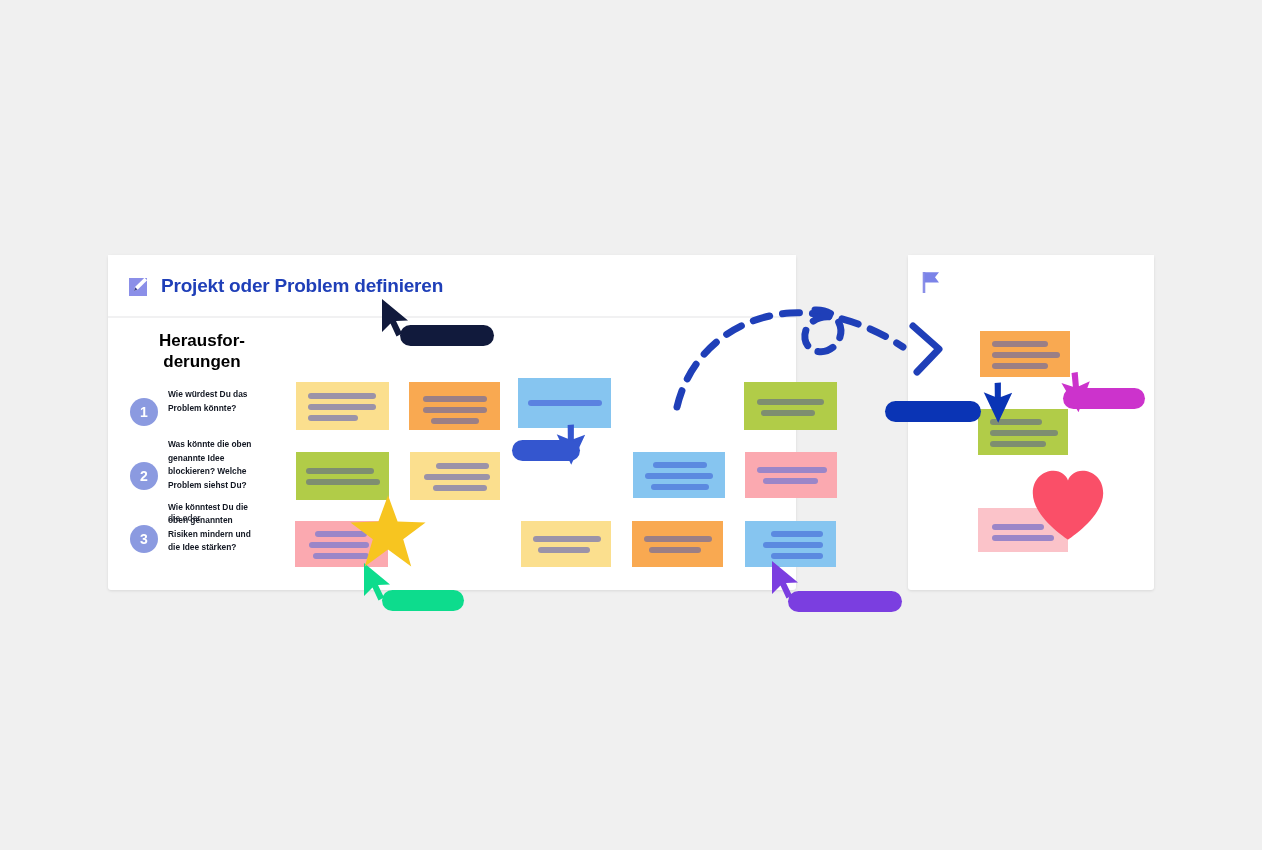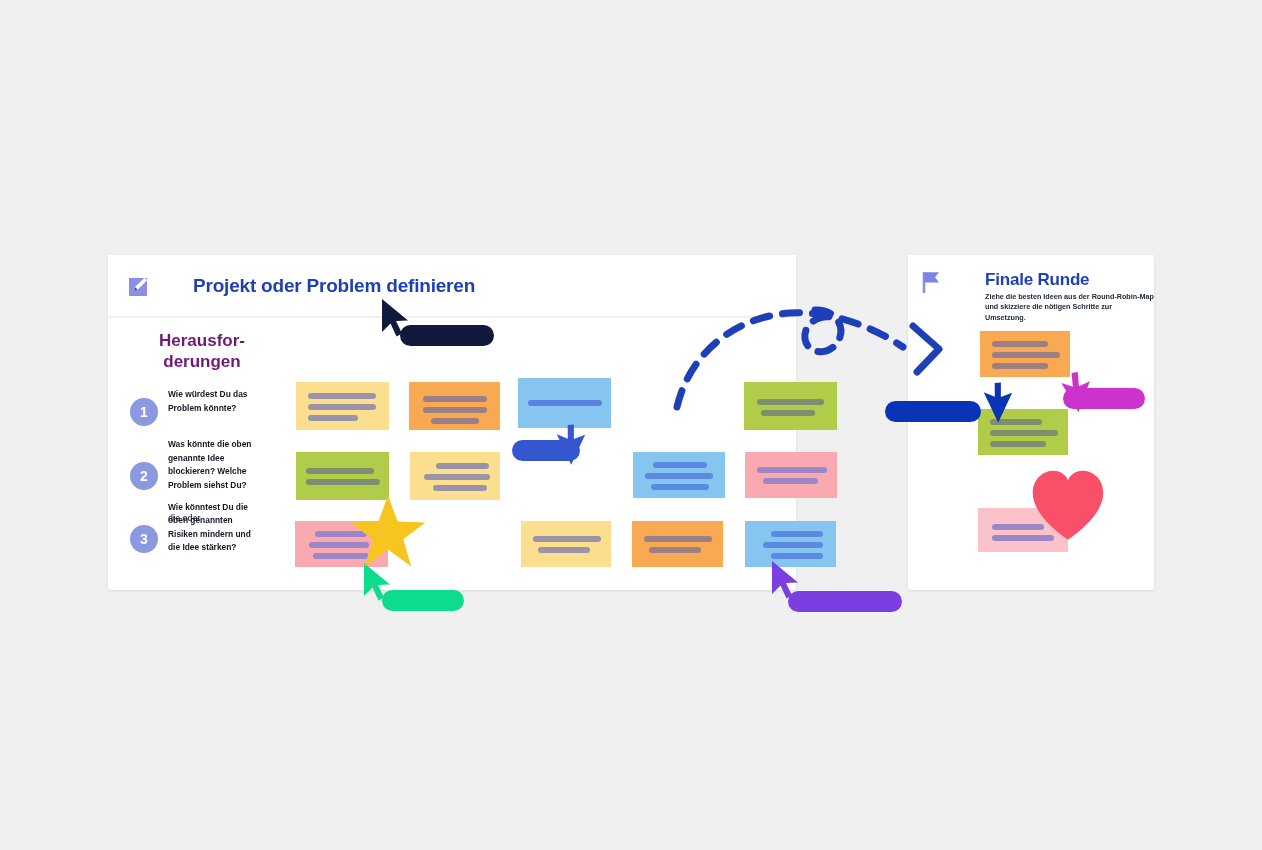--- a/index.html
+++ b/index.html
@@ -20,21 +20,20 @@
   }
   #panel-left  { left: 108px; top: 255px; width: 688px; height: 335px; }
   #panel-right { left: 908px; top: 255px; width: 246px; height: 335px; }
 
   .panel-header {
     position: absolute; left: 0; top: 0; right: 0; height: 63px;
     background: #ffffff;
     border-bottom: 2px solid #f1f1f2;
     display: flex; align-items: center;
     padding-left: 20px;
-    gap: 32px;
   }
   #panel-right .panel-header { height: 62px; border-bottom: none; padding-left: 12px; align-items: flex-start; padding-top: 16px;}
 
   .hdr-icon { width: 22px; height: 22px; flex: 0 0 22px; margin-right: 11px; position: relative; }
   .hdr-title {
     color: #1f3fb8; font-weight: bold; font-size: 19px; letter-spacing: -0.2px;
     white-space: nowrap;
   }
   #panel-right .hdr-title { font-size: 17px; color: #1f3fb8; line-height: 1.05; }
   .hdr-sub {
@@ -42,21 +41,21 @@
     margin-top: 3px; max-width: 205px;
   }
   .hdr-right-text { display: flex; flex-direction: column; }
 
   
   .panel-body { position: absolute; left: 0; top: 63px; right: 0; bottom: 0; }
 
   
   #challenges { position: absolute; left: 22px; top: 12px; width: 145px; }
   .ch-title {
-    color: #701a75; font-weight: bold; font-size: 17px;
+    color: #000000; font-weight: bold; font-size: 17px;
     text-align: center; line-height: 1.24; width: 128px; margin-left: 8px;
   }
   .ch-row { display: flex; align-items: flex-start; }
   #ch-row-1 { margin-top: 16px; }
   #ch-row-2 { margin-top: 12px; }
   #ch-row-3 { margin-top: 8px; }
   .ch-num {
     width: 28px; height: 28px; flex: 0 0 28px; border-radius: 50%;
     background: #8b9ae0; color: #ffffff;
     font-size: 14px; font-weight: bold;
@@ -134,24 +133,20 @@
   </div>
 
   <div class="panel" id="panel-right">
     <div class="panel-header">
       <span class="hdr-icon">
         <svg width="22" height="24" viewBox="0 0 22 24">
           <path d="M4 1 L4 22" stroke="#8b8fe8" stroke-width="2.6" fill="none"></path>
           <path d="M4.5 1.2 L19 1.2 L15 6.2 L19 11.5 L4.5 11.5 Z" fill="#7b83e8"></path>
         </svg>
       </span>
-      <span class="hdr-right-text">
-        <span class="hdr-title">Finale Runde</span>
-        <span class="hdr-sub">Ziehe die besten Ideen aus der Round-Robin-Map und skizziere die nötigen Schritte zur Umsetzung.</span>
-      </span>
     </div>
   </div>
 
   <div id="overlay">
       <div class="note" style="left: 296px; top: 382px; width: 93px; height: 48px; background: rgb(251, 223, 142);">
         <span class="line" style="left: 12px; top: 11px; width: 68px; background: rgb(155, 147, 168);"></span>
         <span class="line" style="left: 12px; top: 22px; width: 68px; background: rgb(155, 147, 168);"></span>
         <span class="line" style="left: 12px; top: 33px; width: 50px; background: rgb(155, 147, 168);"></span>
       </div>
       <div class="note" style="left: 409px; top: 382px; width: 91px; height: 48px; background: rgb(249, 169, 81);">

